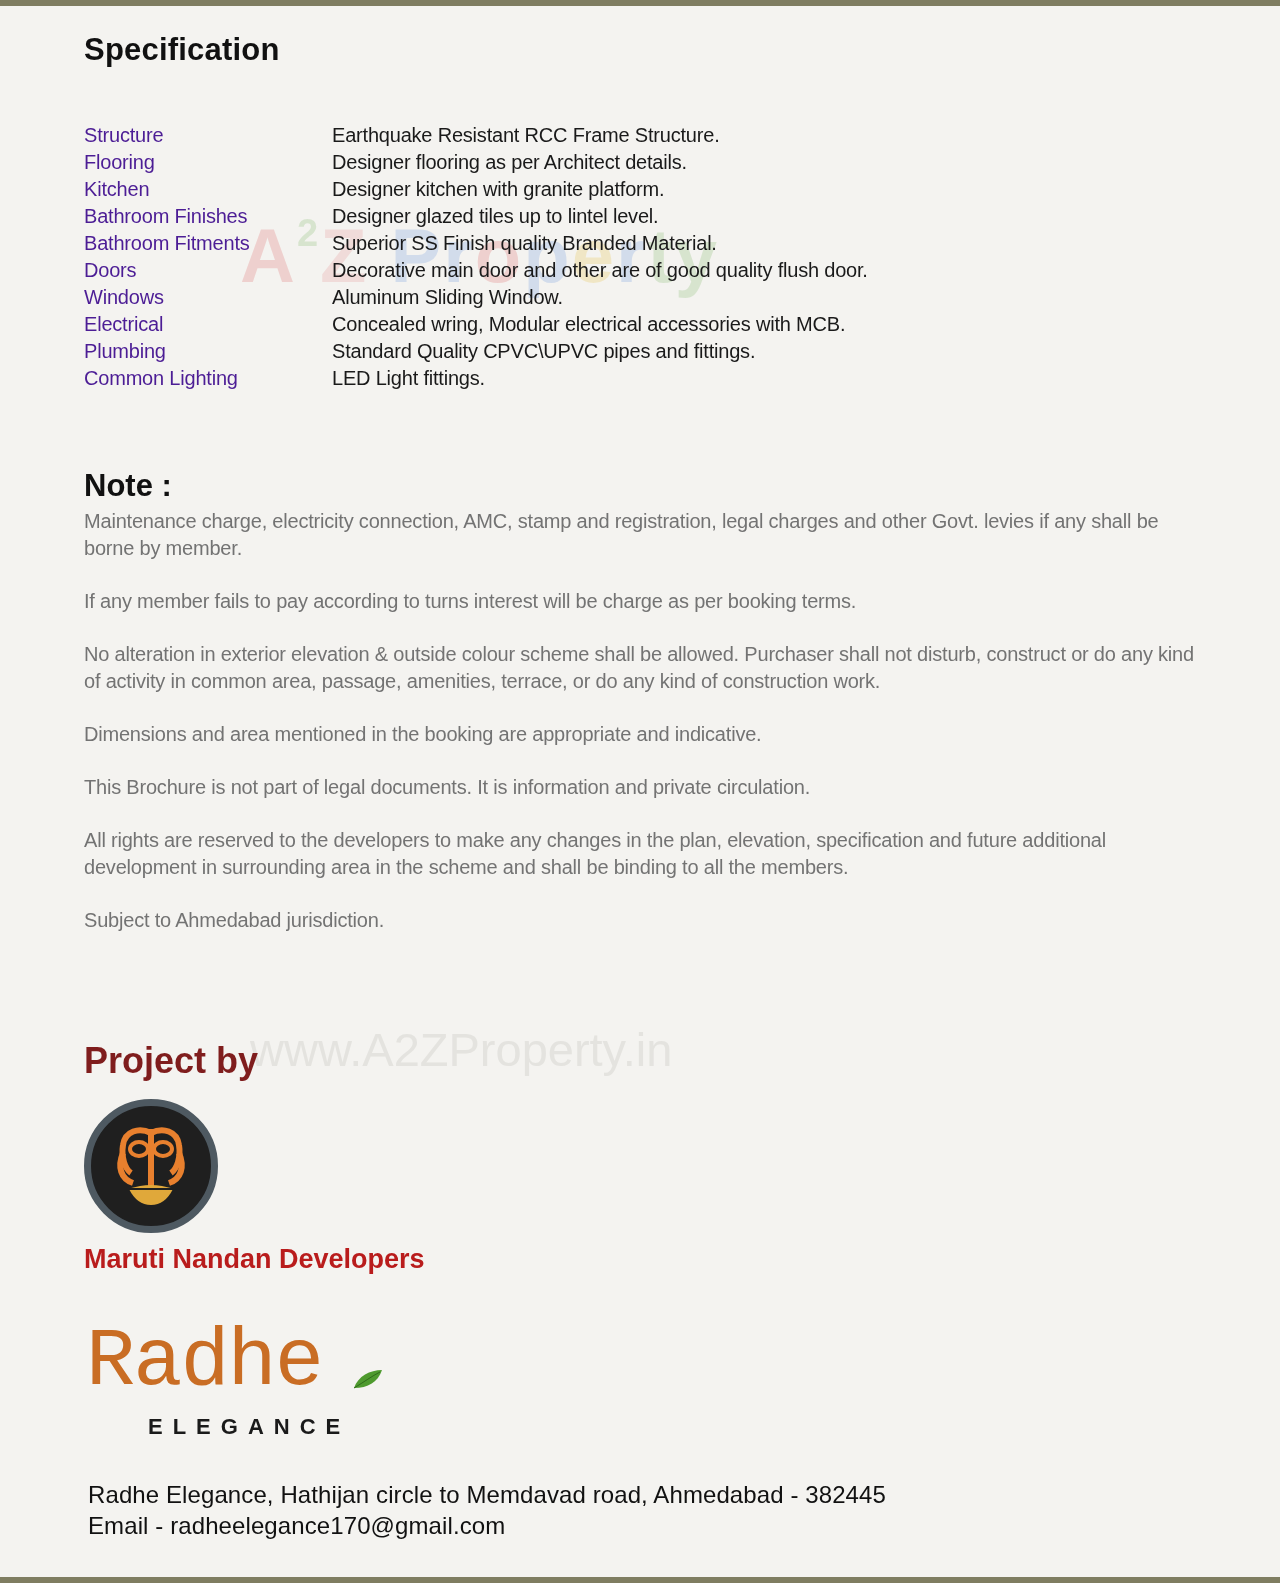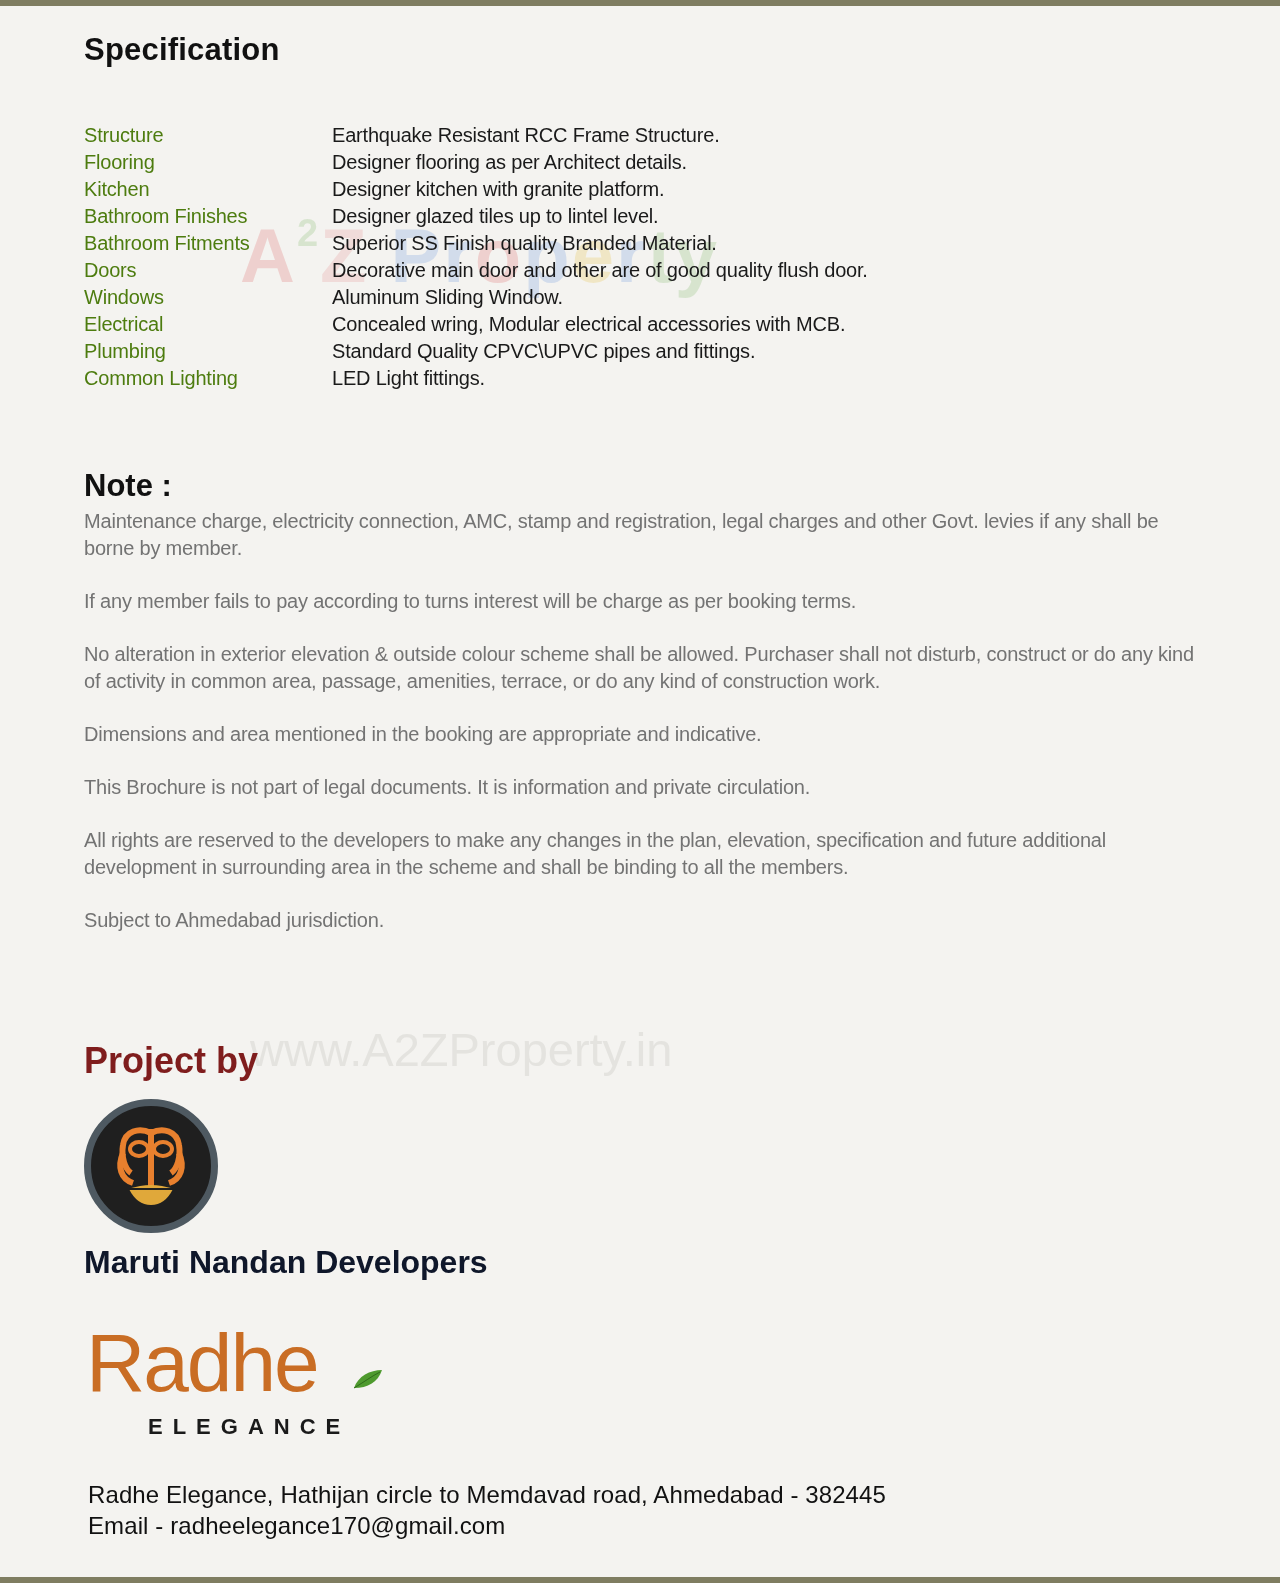--- a/index.html
+++ b/index.html
@@ -6,40 +6,40 @@
   html, body { width: 1280px; height: 1583px; background: #f4f3f0; overflow: hidden; }
   body { position: relative; font-family: "Liberation Sans", "DejaVu Sans", sans-serif; color: #1a1a1a; }
 
   .border-top { position: absolute; left: 0; top: 0; width: 1280px; height: 6px; background: #7f7d61; }
   .border-bottom { position: absolute; left: 0; bottom: 0; width: 1280px; height: 6px; background: #7f7d61; }
 
   .spec-title { position: absolute; left: 84px; top: 32px; font-size: 31px; letter-spacing: 0.2px; color: #111; }
 
   .spec-table { position: absolute; left: 84px; top: 122px; }
   .spec-row { display: flex; height: 27px; align-items: center; font-size: 20px; letter-spacing: -0.2px; }
-  .spec-label { width: 236px; color: #4d7c0f; }
+  .spec-label { width: 236px; color: #4c1d95; }
   .spec-value { color: #1a1a1a; white-space: nowrap; margin-left: 12px; }
 
   .wm-big { position: absolute; left: 240px; top: 212px; font-size: 76px; font-weight: bold; letter-spacing: 2px; display: flex; opacity: 0.28; pointer-events: none; }
   .wm-big span { display: inline-block; }
 
   .note-title { position: absolute; left: 84px; top: 468px; font-size: 31px; color: #111; text-align: right; }
   .notes { position: absolute; left: 84px; top: 508px; width: 1120px; }
   .note-para { font-size: 20px; line-height: 27px; letter-spacing: -0.2px; color: #737373; margin-bottom: 26px; }
 
   .wm-url { position: absolute; left: 250px; top: 1022px; font-size: 47px; color: #e4e3df; letter-spacing: 0px; pointer-events: none; }
 
   .project-title { position: absolute; left: 84px; top: 1040px; font-size: 36px; color: #7f1d1d; }
 
   .dev-logo { position: absolute; left: 84px; top: 1099px; width: 134px; height: 134px; border-radius: 50%; background: #1f1f1f; border: 7px solid #4e5961; display: flex; align-items: center; justify-content: center; }
 
-  .dev-name { position: absolute; left: 84px; top: 1244px; font-size: 32px; color: #0f172a; }
+  .dev-name { position: absolute; left: 84px; top: 1244px; font-size: 27px; color: #b91c1c; }
 
   .brand { position: absolute; left: 86px; top: 1322px; }
-  .brand-word { font-family: Liberation Sans, sans-serif; font-size: 82px; color: #c96d24; letter-spacing: -2px; line-height: 82px; }
+  .brand-word { font-family: Liberation Mono, monospace; font-size: 82px; color: #c96d24; letter-spacing: -2px; line-height: 82px; }
   .brand-leaf { position: absolute; left: 266px; top: 46px; }
   .brand-sub { position: absolute; left: 62px; top: 92px; font-size: 22px; font-weight: bold; letter-spacing: 10px; color: #1a1a1a; }
 
   .address { position: absolute; left: 88px; top: 1479px; font-size: 24px; color: #111; line-height: 31px; letter-spacing: 0.1px; }
 </style>
 </head>
 <body>
 
 <div class="border-top"></div>
 

